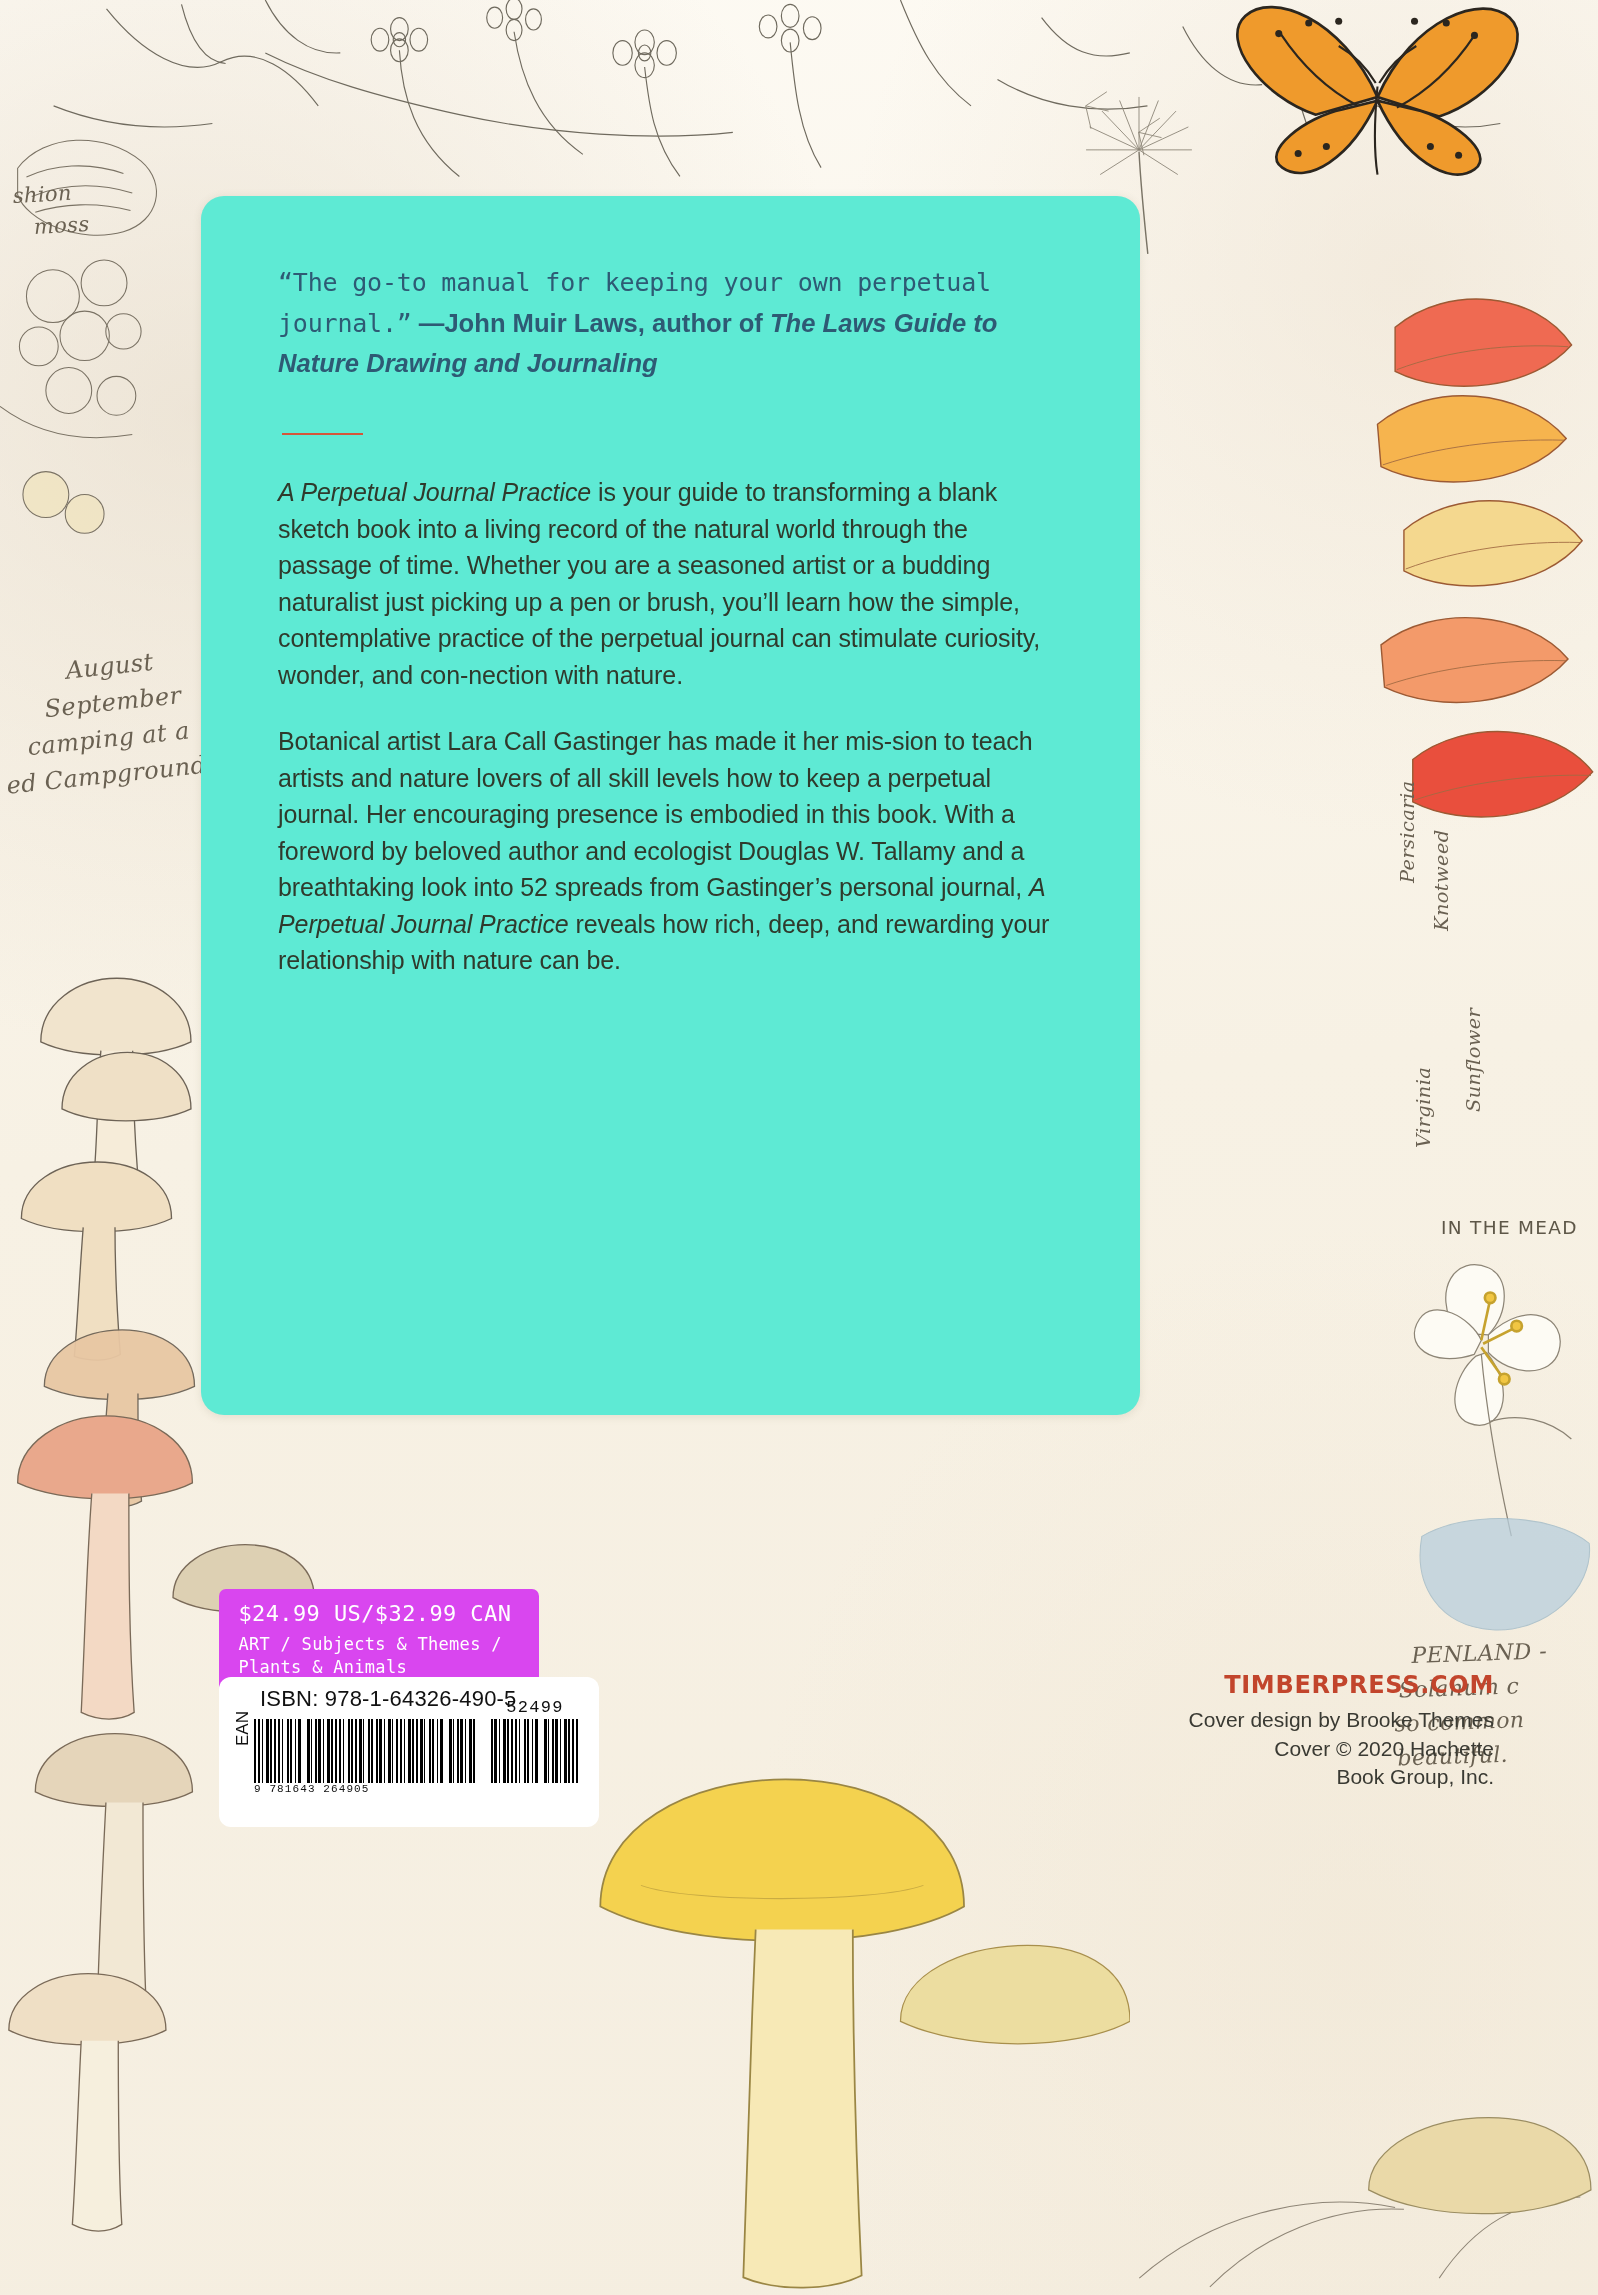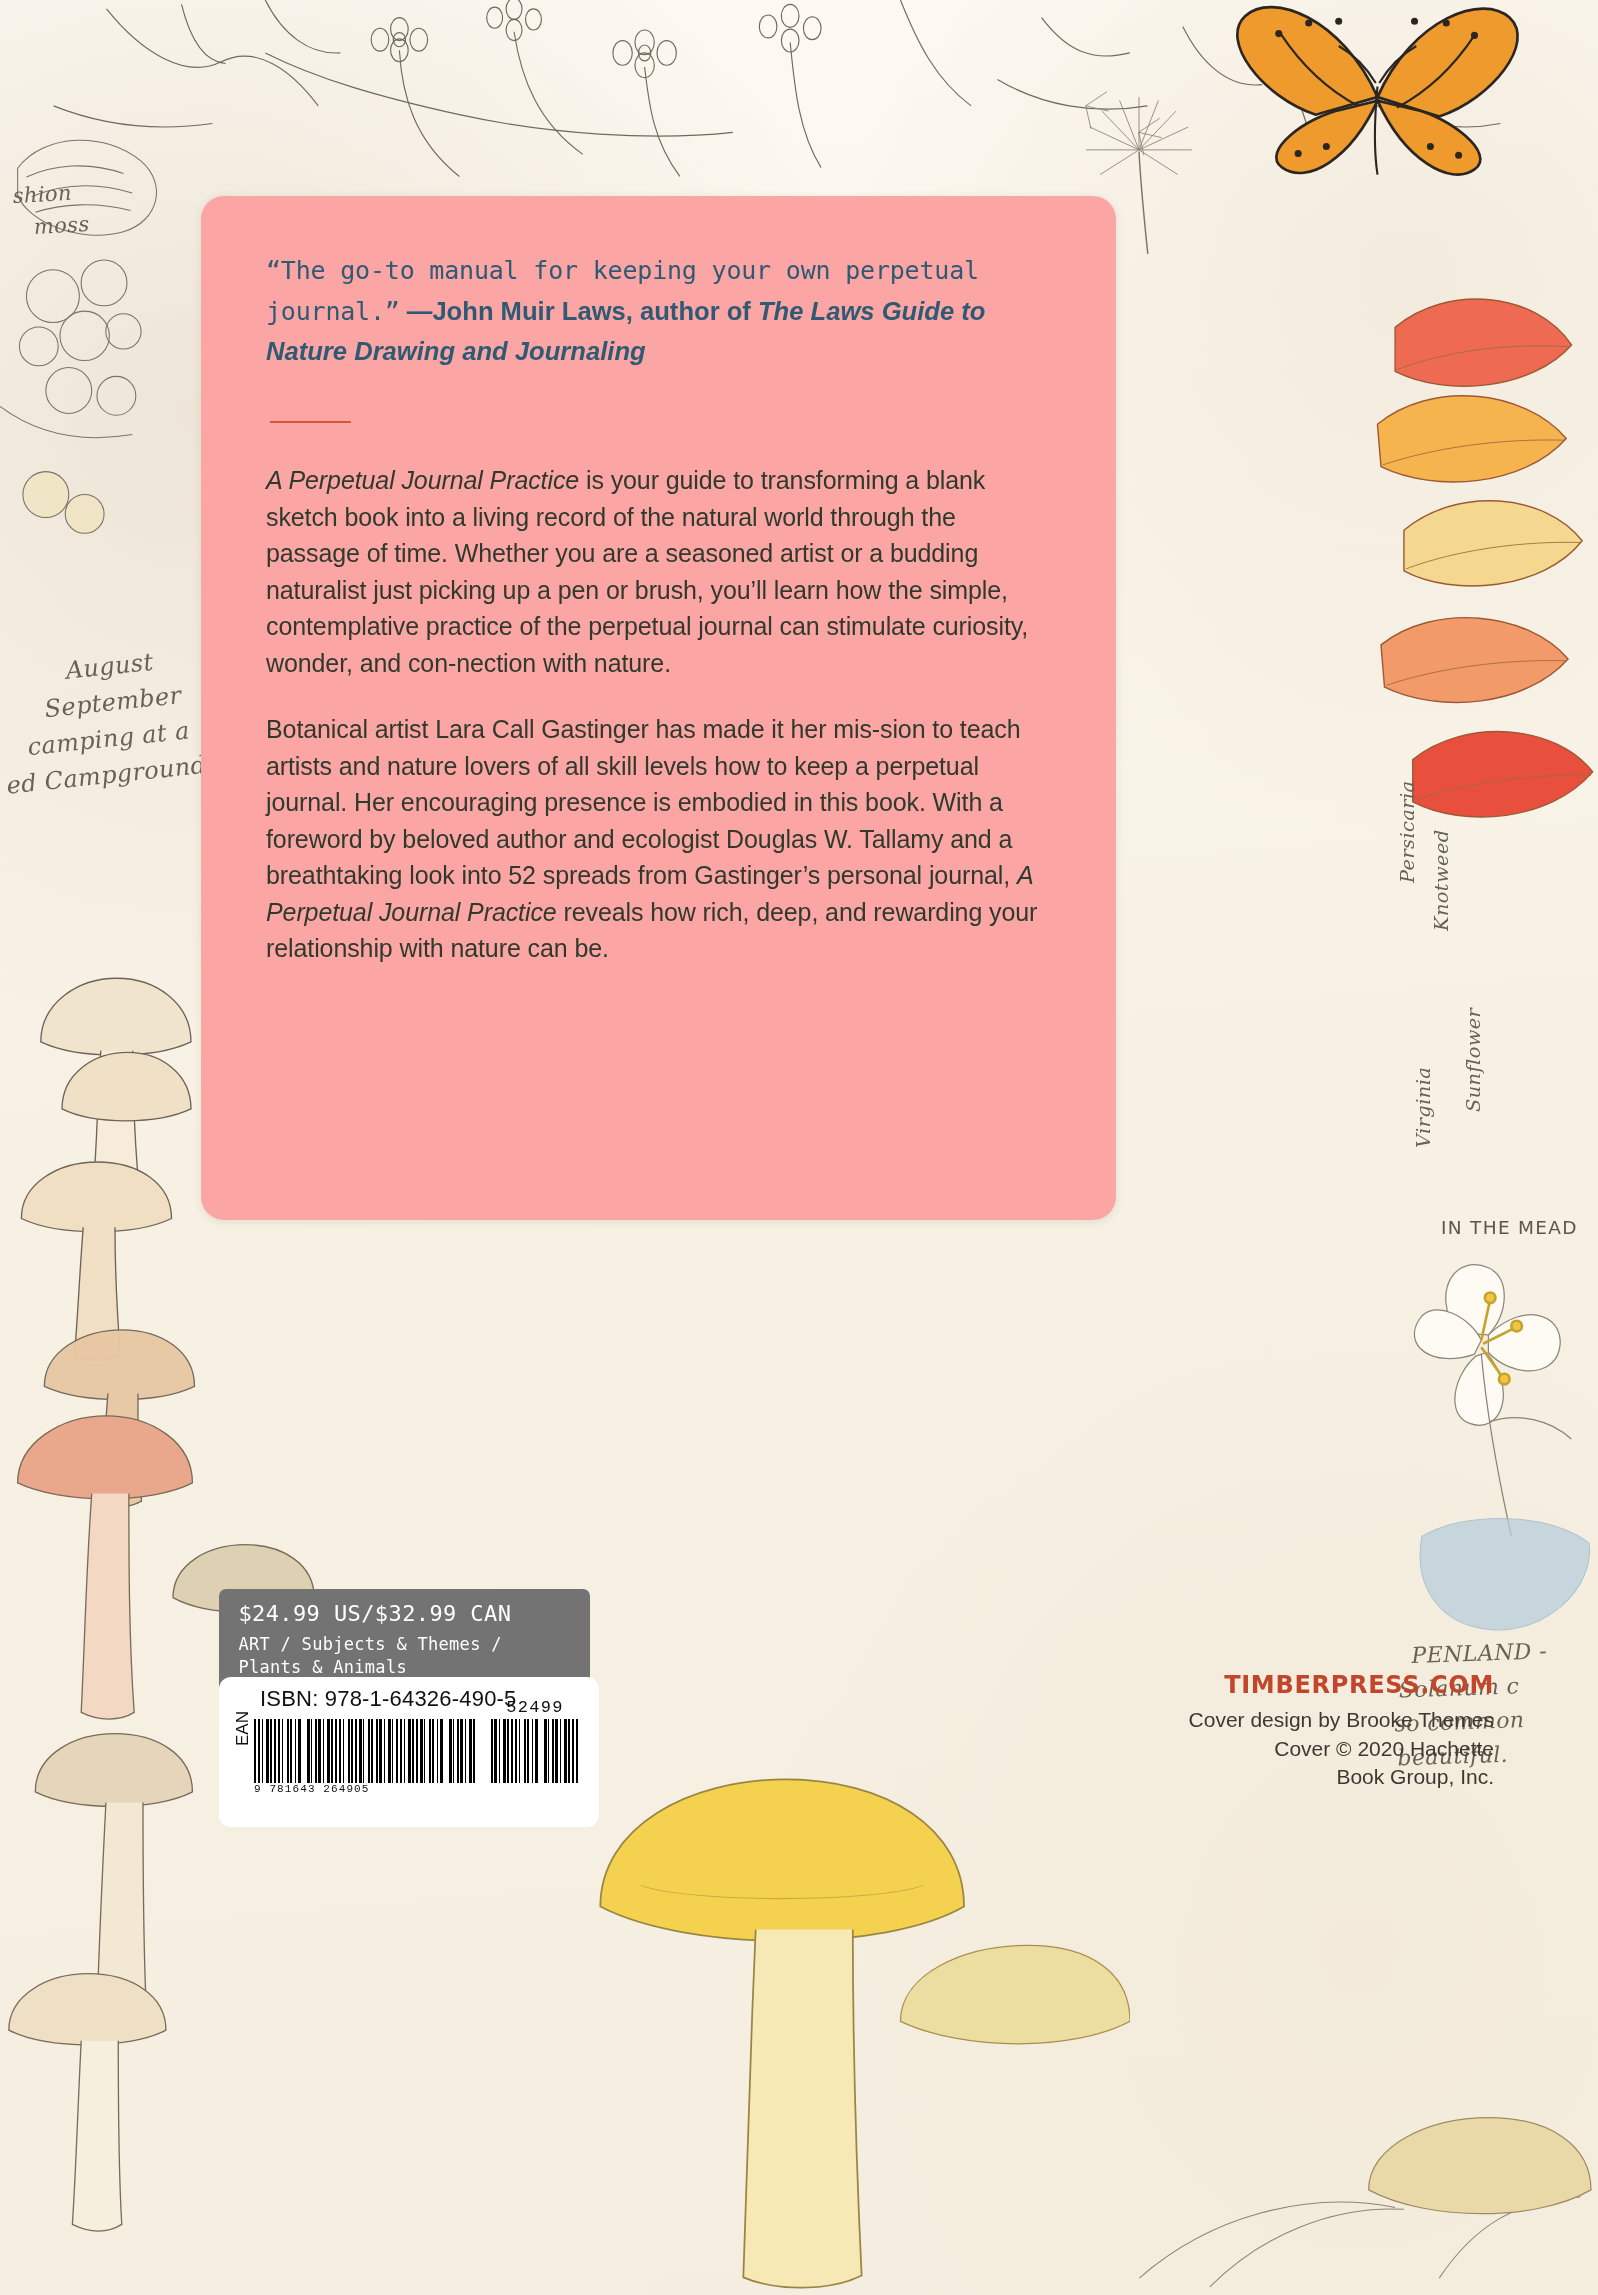--- a/index.html
+++ b/index.html
@@ -54,25 +54,25 @@
 
   
   .butterfly { position: absolute; }
 
   
   .panel {
     position: absolute;
     left: 201px;
     top: 196px;
     width: 915px;
-    height: 1024px;
-    background: #fca5a5;
+    height: 1195px;
+    background: #5eead4;
     border-radius: 23px;
     box-shadow: 0 1.8px 8.8px rgba(90,90,60,.12);
-    padding: 0;
+    padding: 12px;
   }
   .panel-inner {
     padding: 55px 62px 0 65px;
   }
 
   .blurb {
     color: #2e5a74;
     font-family: "DejaVu Sans Mono", monospace;
     font-size: 25px;
     line-height: 1.58;
@@ -108,23 +108,23 @@
     letter-spacing: -0.1px;
   }
   .body-copy p { margin: 8px 0 30px 0; }
   .body-copy em { font-style: italic; }
 
   
   .price-block {
     position: absolute;
     left: 219px;
     top: 1589px;
-    width: 371px;
+    width: 320px;
     height: 111px;
-    background: #737373;
+    background: #d946ef;
     border-radius: 7px 7px 0 0;
     padding: 12.4px 17.7px 0 19.4px;
     box-sizing: border-box;
     color: #ffffff;
     font-family: "DejaVu Sans Mono", monospace;
   }
   .price-line {
     font-size: 22px;
     letter-spacing: 0.4px;
     margin-bottom: 7px;

